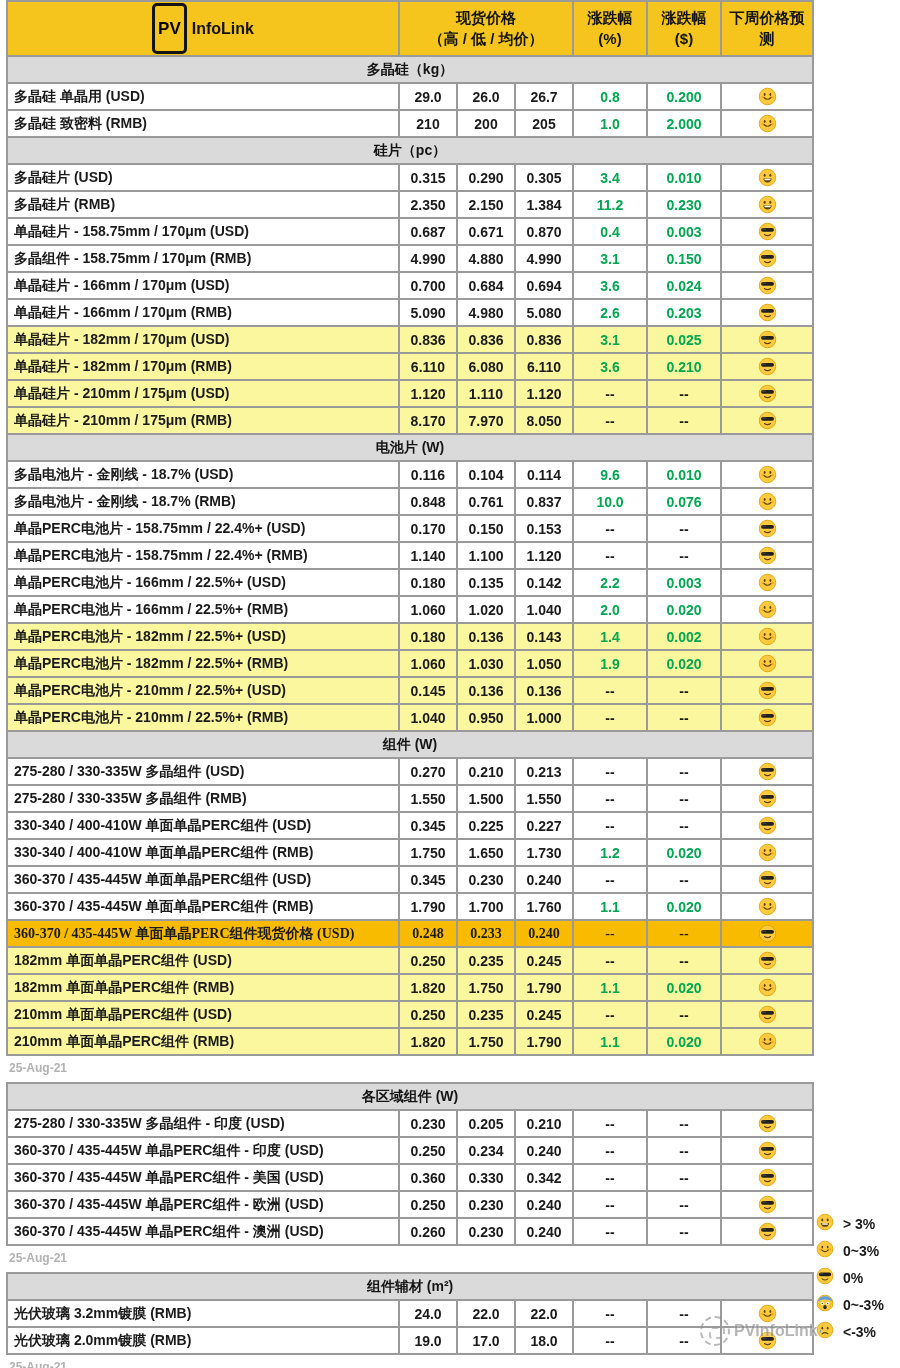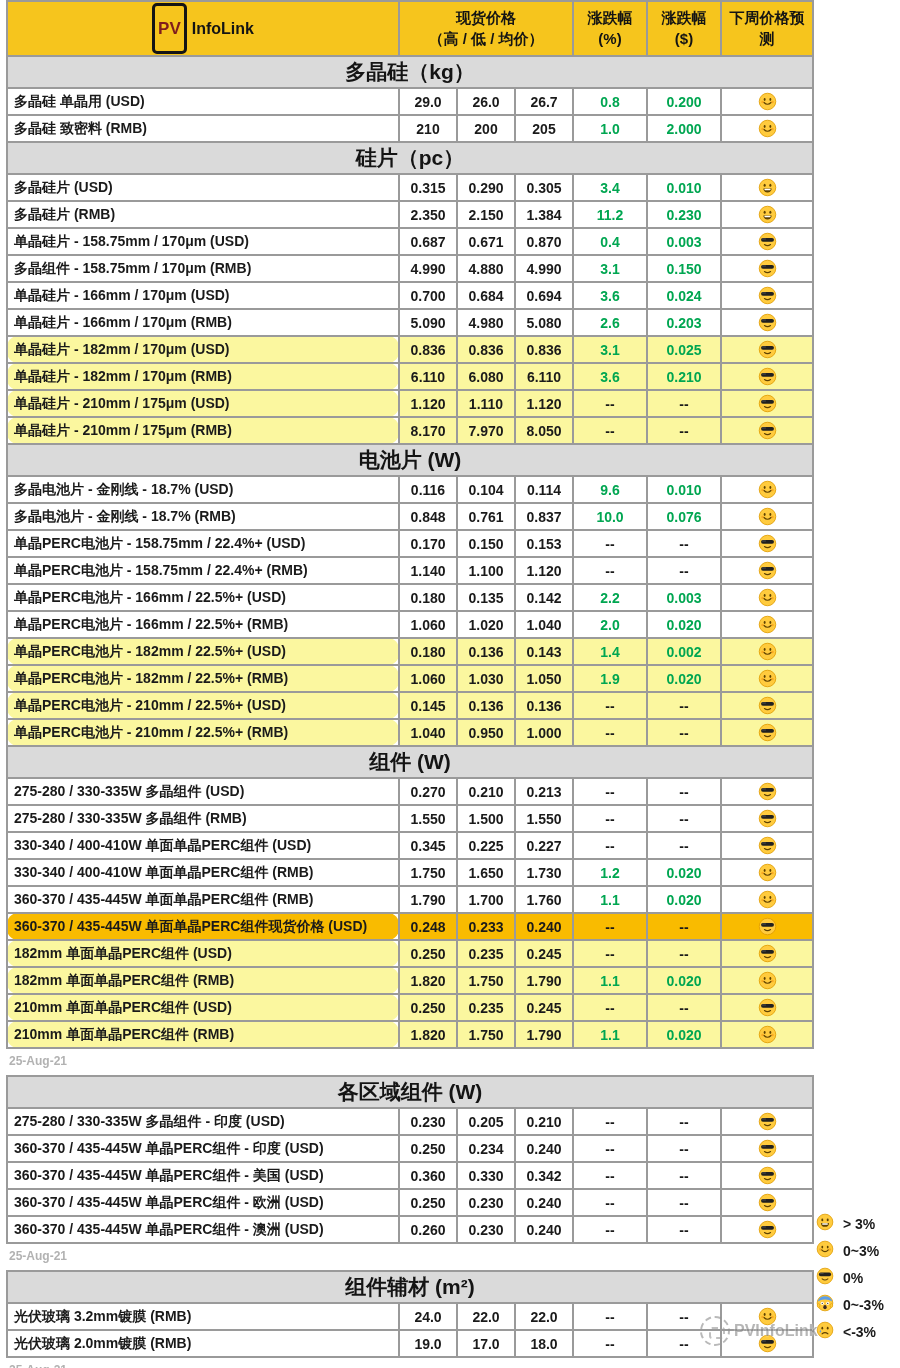--- a/index.html
+++ b/index.html
@@ -4,31 +4,31 @@
 <style>
   html,body{margin:0;padding:0;background:#ffffff;}
   body{width:900px;height:1368px;font-family:"Liberation Sans","DejaVu Sans",sans-serif;position:relative;overflow:hidden;}
   .page{position:relative;width:900px;height:1368px;}
 
   table.ptable{border-collapse:collapse;table-layout:fixed;width:806px;margin-left:6px;border:2px solid #7e7e7e;}
   table.ptable th, table.ptable td{border:2px solid #9a9a9a;overflow:hidden;}
 
   thead th{background:#F6C51D;color:#141414;font-weight:bold;font-size:15px;height:44px;padding:1px 2px;text-align:center;vertical-align:middle;line-height:1.35;}
   .logo-wrap{display:flex;align-items:center;justify-content:center;gap:5px;}
-  .pvbox{display:inline-block;border:3px solid #141414;border-radius:5px;padding:12px 3px;font-size:17px;font-weight:800;line-height:21px;color:#7f1d1d;background:transparent;}
+  .pvbox{display:inline-block;border:3px solid #141414;border-radius:5px;padding:12px 3px;font-size:17px;font-weight:800;line-height:21px;color:#000000;background:transparent;}
   .logoname{font-size:16px;font-weight:800;color:#141414;letter-spacing:0;}
 
-  td.section{background:#DADADA;color:#141414;font-weight:bold;font-size:21px;text-align:center;height:23px;}
+  td.section{background:#DADADA;color:#141414;font-weight:bold;font-size:14px;text-align:center;height:23px;}
   td.cell{height:23px;background:#ffffff;font-size:14px;font-weight:bold;color:#1a1a1a;vertical-align:middle;}
-  td.label{text-align:left;padding:0 4px 0 6px;white-space:nowrap;border-radius:11px;}
+  td.label{text-align:left;padding:0 4px 0 6px;white-space:nowrap;}
   td.num{text-align:center;}
   td.chg{text-align:center;color:#00A651;}
   td.chg.dash{color:#1a1a1a;}
   tr.hl-yellow td.cell{background:#FBF79F;}
-  tr.hl-orange td.cell{background:#F9BB00;}
+  tr.hl-orange td.cell{background:#F9BB00;font-family:Liberation Serif, serif;}
   td.emoji{text-align:center;}
   td.emoji svg{vertical-align:middle;}
 
   .date{margin:5px 0 7px 9px;height:14px;color:#b2b2b2;font-size:12px;font-weight:bold;}
 
   .legend{position:absolute;left:816px;top:1210px;width:84px;}
   .legend-item{display:flex;align-items:center;gap:9px;height:27px;}
   .legend-label{font-size:14px;font-weight:bold;color:#1a1a1a;white-space:nowrap;}
 
   .watermark{position:absolute;left:700px;top:1316px;display:flex;align-items:center;gap:4px;opacity:0.62;z-index:5;pointer-events:none;}
@@ -462,20 +462,34 @@
           <td class="cell num">1.730</td>
           <td class="cell chg">1.2</td>
           <td class="cell chg">0.020</td>
           <td class="cell emoji"><svg width="19" height="19" viewBox="0 0 20 20">
               <circle cx="10" cy="10" r="8.7" fill="#FFCB3E" stroke="#E09C00" stroke-width="0.9"></circle>
               <ellipse cx="7" cy="7.9" rx="1" ry="1.5" fill="#5F4200"></ellipse>
               <ellipse cx="13" cy="7.9" rx="1" ry="1.5" fill="#5F4200"></ellipse>
               <path d="M6.3 11 Q10 14.8 13.7 11" stroke="#5F4200" stroke-width="1.3" fill="none" stroke-linecap="round"></path>
               <circle cx="4.7" cy="10.6" r="1.3" fill="#F4900C" opacity="0.55"></circle>
               <circle cx="15.3" cy="10.6" r="1.3" fill="#F4900C" opacity="0.55"></circle>
+            </svg></td>
+        </tr>
+        <tr>
+          <td class="cell label">360-370 / 435-445W 单面单晶PERC组件 (USD)</td>
+          <td class="cell num">0.345</td>
+          <td class="cell num">0.230</td>
+          <td class="cell num">0.240</td>
+          <td class="cell chg dash">--</td>
+          <td class="cell chg dash">--</td>
+          <td class="cell emoji"><svg width="19" height="19" viewBox="0 0 20 20">
+              <circle cx="10" cy="10" r="8.7" fill="#FFCB3E" stroke="#E09C00" stroke-width="0.9"></circle>
+              <rect x="3.2" y="6.2" width="13.6" height="4" rx="2" fill="#202020"></rect>
+              <rect x="4" y="6.9" width="4.6" height="1" rx="0.5" fill="#4c4c4c"></rect>
+              <path d="M6.8 13.2 Q10 15.6 13.2 13.2" stroke="#5F4200" stroke-width="1.2" fill="none" stroke-linecap="round"></path>
             </svg></td>
         </tr>
         <tr>
           <td class="cell label">360-370 / 435-445W 单面单晶PERC组件 (RMB)</td>
           <td class="cell num">1.790</td>
           <td class="cell num">1.700</td>
           <td class="cell num">1.760</td>
           <td class="cell chg">1.1</td>
           <td class="cell chg">0.020</td>
           <td class="cell emoji"><svg width="19" height="19" viewBox="0 0 20 20">

